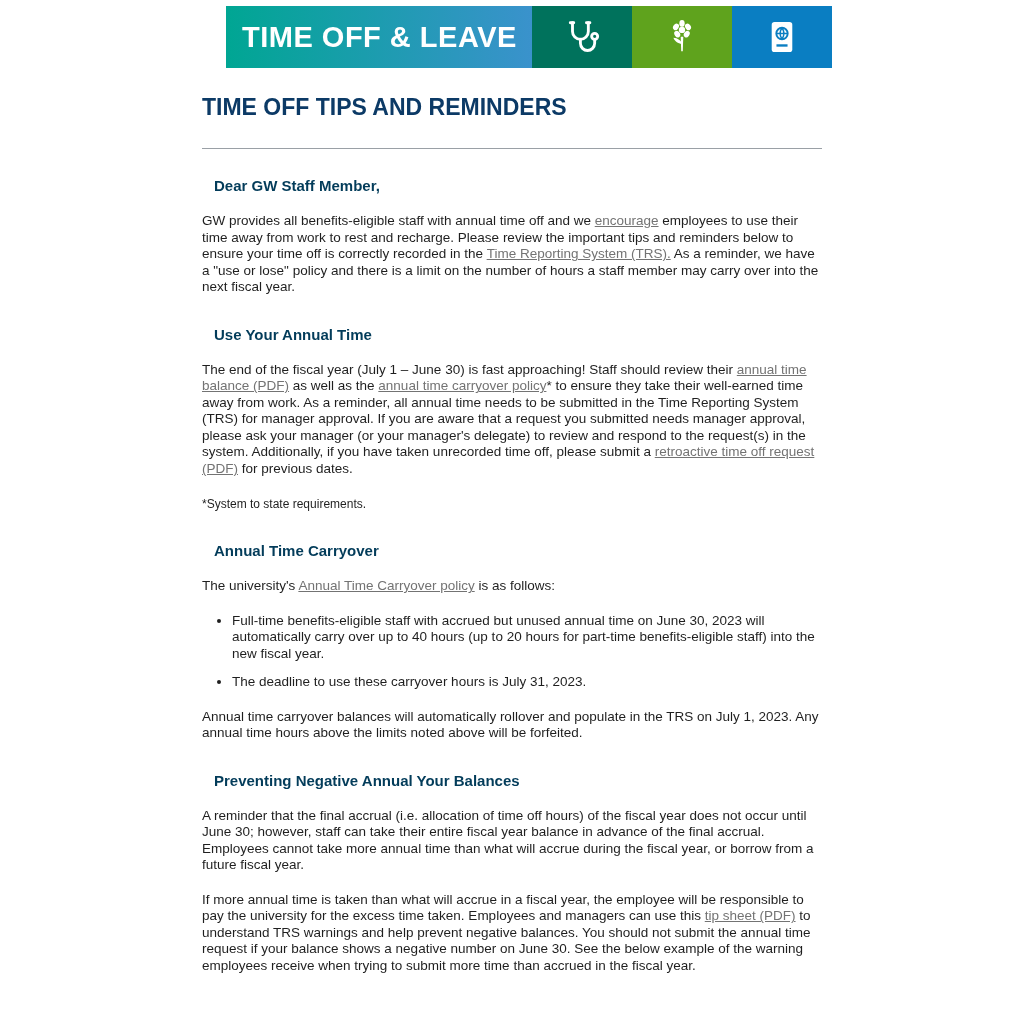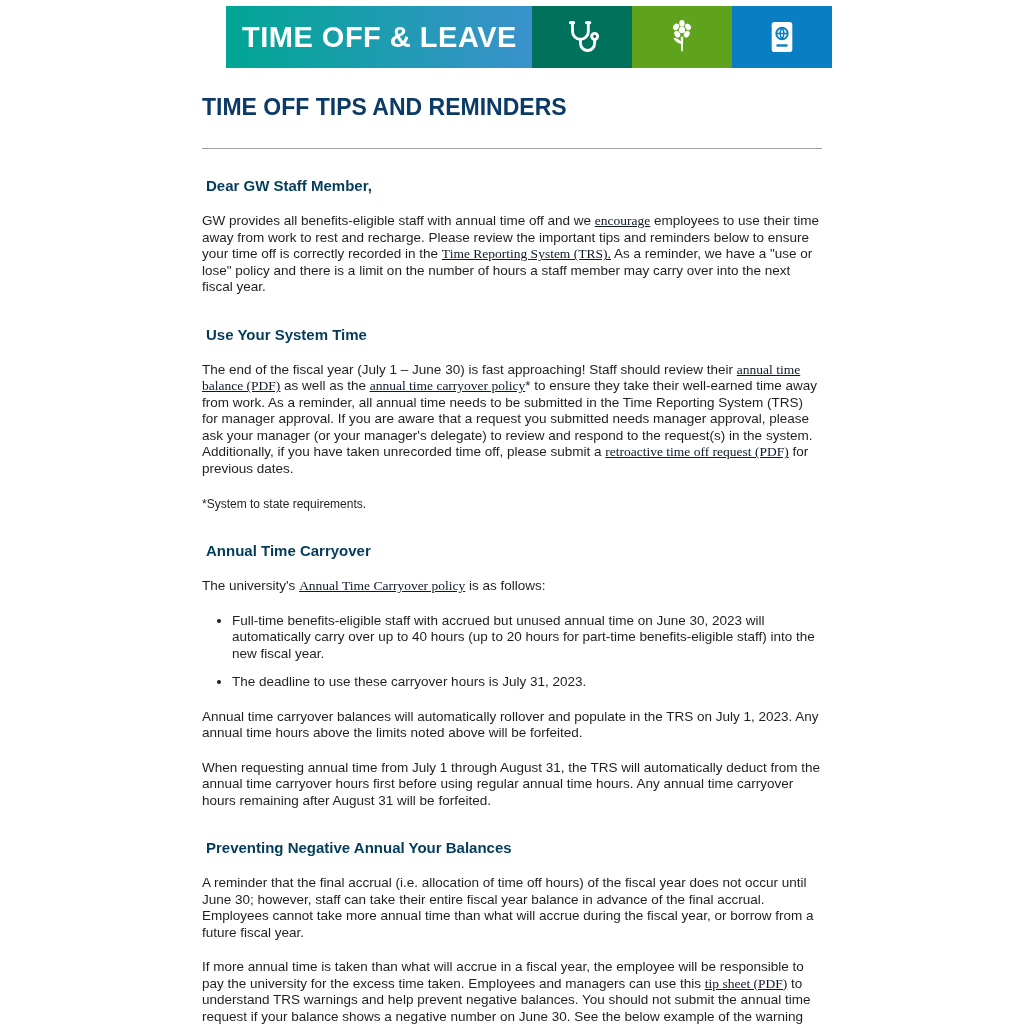--- a/index.html
+++ b/index.html
@@ -38,40 +38,40 @@
     font-weight: bold;
     margin: 26px 0 0;
     line-height: 1.15;
   }
   .rule { border: none; border-top: 1px solid #9aa0a6; margin: 28px 0 0; }
 
   .section-heading, .greeting {
     color: #033c5a;
     font-size: 15px;
     font-weight: bold;
-    margin: 30px 4px 0;
+    margin: 30px 12px 0;
     line-height: 1.2;
   }
   .greeting { margin-top: 28px; }
 
   p.body-text {
     font-size: 13.5px;
     line-height: 16.5px;
     margin: 18px 0 0;
   }
   .footnote { font-size: 12px; line-height: 15px; margin: 20px 0 0; }
 
   ul.bullets { margin: 18px 0 0; padding-left: 30px; }
   ul.bullets li {
     font-size: 13.5px;
     line-height: 16.5px;
     margin: 12px 0 3px;
   }
 
-  a.link { color: #0f172a; text-decoration: underline; cursor: pointer; font-family: Liberation Serif, serif; }
+  a.link { color: #737373; text-decoration: underline; cursor: pointer; }
 </style>
 </head>
 <body>
 
 <div class="email">
 
   <div class="banner">
     <div class="banner-title-block">
       <span class="banner-title">TIME OFF &amp; LEAVE</span>
     </div>
@@ -108,38 +108,37 @@
   <div class="content">
 
     <h1 class="page-title">TIME OFF TIPS AND REMINDERS</h1>
 
     <hr class="rule">
 
     <h2 class="greeting">Dear GW Staff Member,</h2>
 
     <p class="body-text"><span>GW provides all benefits-eligible staff with annual time off and we </span><a href="#" class="link">encourage</a><span> employees to use their time away from work to rest and recharge. Please review the important tips and reminders below to ensure your time off is correctly recorded in the </span><a href="#" class="link">Time Reporting System (TRS).</a><span> As a reminder, we have a "use or lose" policy and there is a limit on the number of hours a staff member may carry over into the next fiscal year.</span></p>
 
-    <h2 class="section-heading">Use Your System Time</h2>
+    <h2 class="section-heading">Use Your Annual Time</h2>
 
     <p class="body-text"><span>The end of the fiscal year (July 1 – June 30) is fast approaching! Staff should review their </span><a href="#" class="link">annual time balance (PDF)</a><span> as well as the </span><a href="#" class="link">annual time carryover policy</a><span>* to ensure they take their well-earned time away from work. As a reminder, all annual time needs to be submitted in the Time Reporting System (TRS) for manager approval. If you are aware that a request you submitted needs manager approval, please ask your manager (or your manager's delegate) to review and respond to the request(s) in the system. Additionally, if you have taken unrecorded time off, please submit a </span><a href="#" class="link">retroactive time off request (PDF)</a><span> for previous dates.</span></p>
 
     <p class="footnote">*System to state requirements.</p>
 
     <h2 class="section-heading">Annual Time Carryover</h2>
 
     <p class="body-text"><span>The university's </span><a href="#" class="link">Annual Time Carryover policy</a><span> is as follows:</span></p>
 
     <ul class="bullets">
       <li>Full-time benefits-eligible staff with accrued but unused annual time on June 30, 2023 will automatically carry over up to 40 hours (up to 20 hours for part-time benefits-eligible staff) into the new fiscal year.</li>
       <li>The deadline to use these carryover hours is July 31, 2023.</li>
     </ul>
 
     <p class="body-text">Annual time carryover balances will automatically rollover and populate in the TRS on July 1, 2023.  Any annual time hours above the limits noted above will be forfeited.</p>
 
-    <p class="body-text">When requesting annual time from July 1 through August 31, the TRS will automatically deduct from the annual time carryover hours first before using regular annual time hours. Any annual time carryover hours remaining after August 31 will be forfeited.</p>
 
     <h2 class="section-heading">Preventing Negative Annual Your Balances</h2>
 
     <p class="body-text">A reminder that the final accrual (i.e. allocation of time off hours) of the fiscal year does not occur until June 30; however, staff can take their entire fiscal year balance in advance of the final accrual. Employees cannot take more annual time than what will accrue during the fiscal year, or borrow from a future fiscal year.</p>
 
     <p class="body-text"><span>If more annual time is taken than what will accrue in a fiscal year, the employee will be responsible to pay the university for the excess time taken. Employees and managers can use this </span><a href="#" class="link">tip sheet (PDF)</a><span> to understand TRS warnings and help prevent negative balances. You should not submit the annual time request if your balance shows a negative number on June 30. See the below example of the warning employees receive when trying to submit more time than accrued in the fiscal year.</span></p>
 
   </div>
 </div>
 

